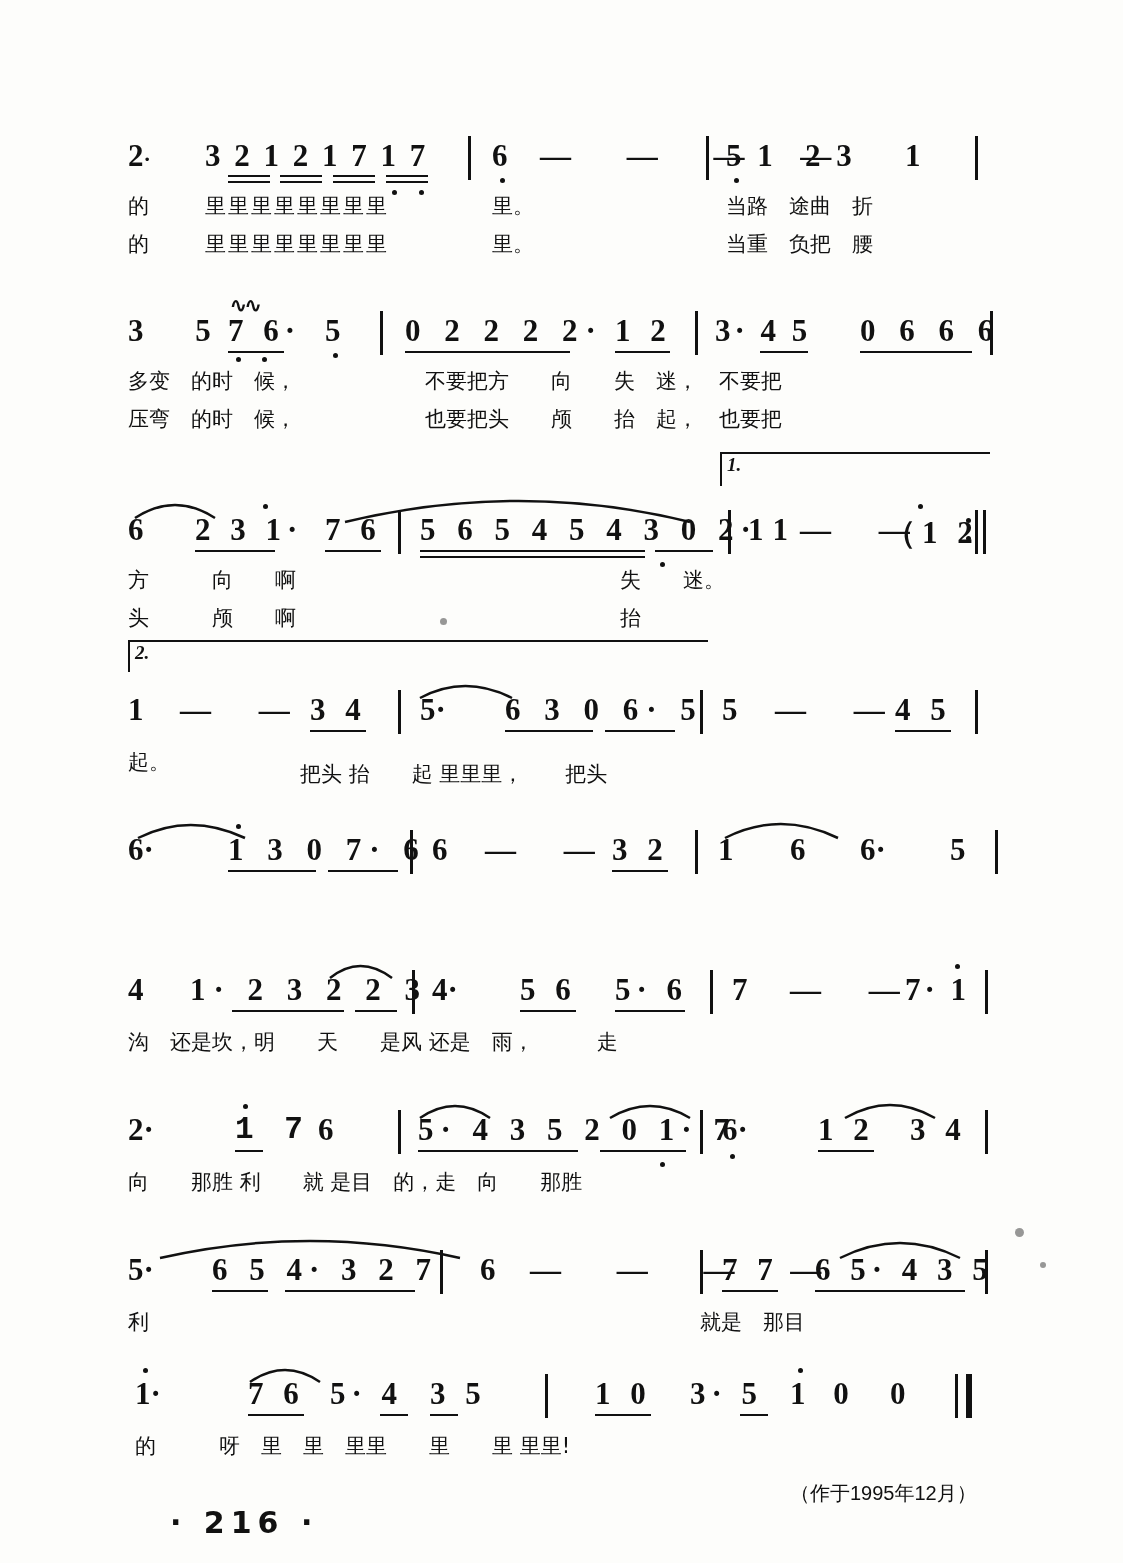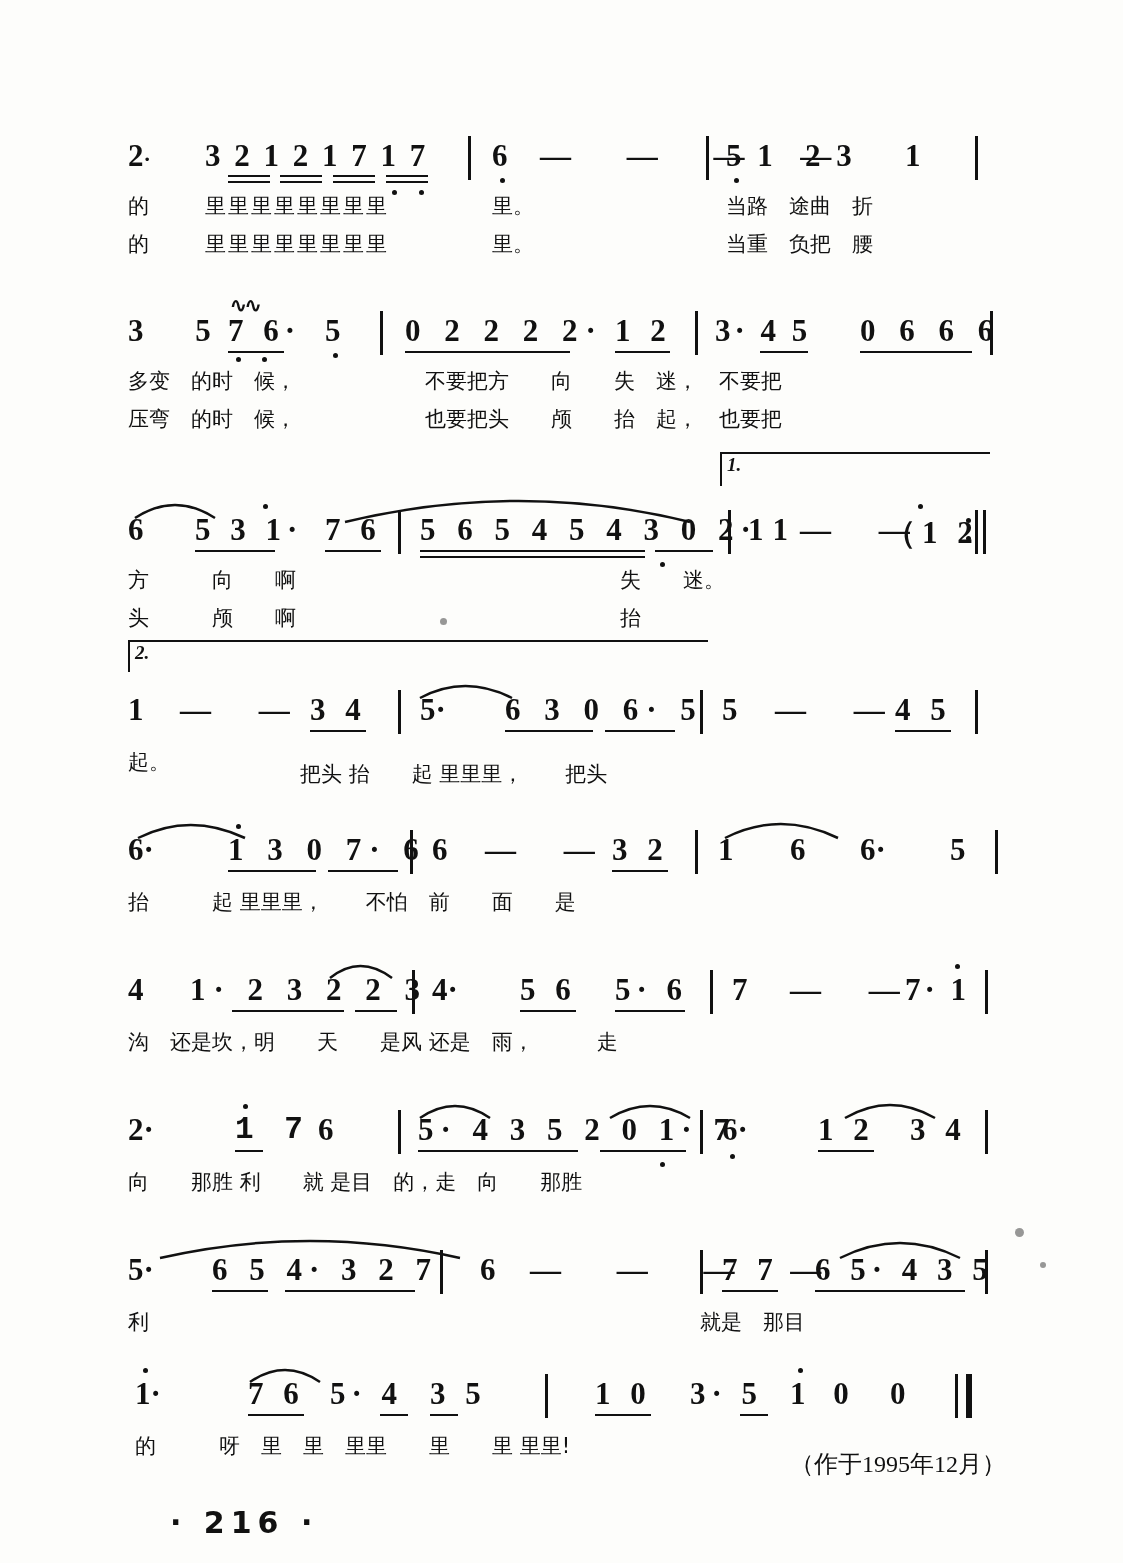--- a/index.html
+++ b/index.html
@@ -44,22 +44,23 @@
   }
 
   .page-number {
     position: absolute;
     font-family: "DejaVu Sans", sans-serif;
     font-weight: bold;
     font-size: 30px;
   }
   .composed-note {
     position: absolute;
-    font-family: Liberation Serif, serif;
-    font-size: 24px;
+    font-family: Liberation Sans, sans-serif;
+    font-size: 20px;
+    margin-top: 32px;
   }
   .sys {
     position: absolute;
   }
   .lyr {
     position: absolute;
     font-family: "DejaVu Sans", sans-serif;
     font-size: 21px;
     white-space: pre;
   }
@@ -181,21 +182,21 @@
     <svg class="slur-layer" viewBox="0 0 1123 170" preserveAspectRatio="none">
       <path d="M135 48 Q 175 22 215 48" fill="none" stroke="#111" stroke-width="2.5"></path>
       <path d="M345 52 Q 520 10 690 52" fill="none" stroke="#111" stroke-width="2.5"></path>
     </svg>
 
     <div class="volta" style="left:720px;top:-18px;width:270px;height:34px;">
       <span>1.</span>
     </div>
 
     <div class="notes" style="left:128px;top:42px;">6</div>
-    <div class="notes" style="left:195px;top:42px;letter-spacing:6px;">5 3 1·</div>
+    <div class="notes" style="left:195px;top:42px;letter-spacing:6px;">2 3 1·</div>
     <div class="ul" style="left:195px;top:80px;width:80px;"></div>
     <div class="dotmark" style="left:263px;top:34px;"></div>
 
     <div class="notes" style="left:325px;top:42px;letter-spacing:6px;">7 6</div>
     <div class="ul" style="left:325px;top:80px;width:56px;"></div>
     <div class="bl" style="left:398px;top:40px;height:44px;"></div>
 
     <div class="notes" style="left:420px;top:42px;letter-spacing:7px;">5 6 5 4 5 4 3 0 2· 1</div>
     <div class="ul" style="left:420px;top:80px;width:225px;"></div>
     <div class="ul" style="left:420px;top:86px;width:225px;"></div>
@@ -269,21 +270,20 @@
     <div class="notes" style="left:612px;top:42px;letter-spacing:6px;">3 2</div>
     <div class="ul" style="left:612px;top:80px;width:56px;"></div>
     <div class="bl" style="left:695px;top:40px;height:44px;"></div>
 
     <div class="notes" style="left:718px;top:42px;">1</div>
     <div class="notes" style="left:790px;top:42px;">6</div>
     <div class="notes" style="left:860px;top:42px;">6·</div>
     <div class="notes" style="left:950px;top:42px;">5</div>
     <div class="bl" style="left:995px;top:40px;height:44px;"></div>
 
-    <div class="lyr" style="left:128px;top:98px;">抬　　　起 里里里，　　不怕　前　　面　　是</div>
   </div>
 
   <div class="sys" style="left:0;top:930px;width:1123px;height:150px;">
     <svg class="slur-layer" viewBox="0 0 1123 150" preserveAspectRatio="none">
       <path d="M330 48 Q 360 24 392 48" fill="none" stroke="#111" stroke-width="2.5"></path>
     </svg>
 
     <div class="notes" style="left:128px;top:42px;">4</div>
     <div class="notes" style="left:190px;top:42px;letter-spacing:8px;">1· 2 3 2 2 3</div>
     <div class="ul" style="left:232px;top:80px;width:112px;"></div>

